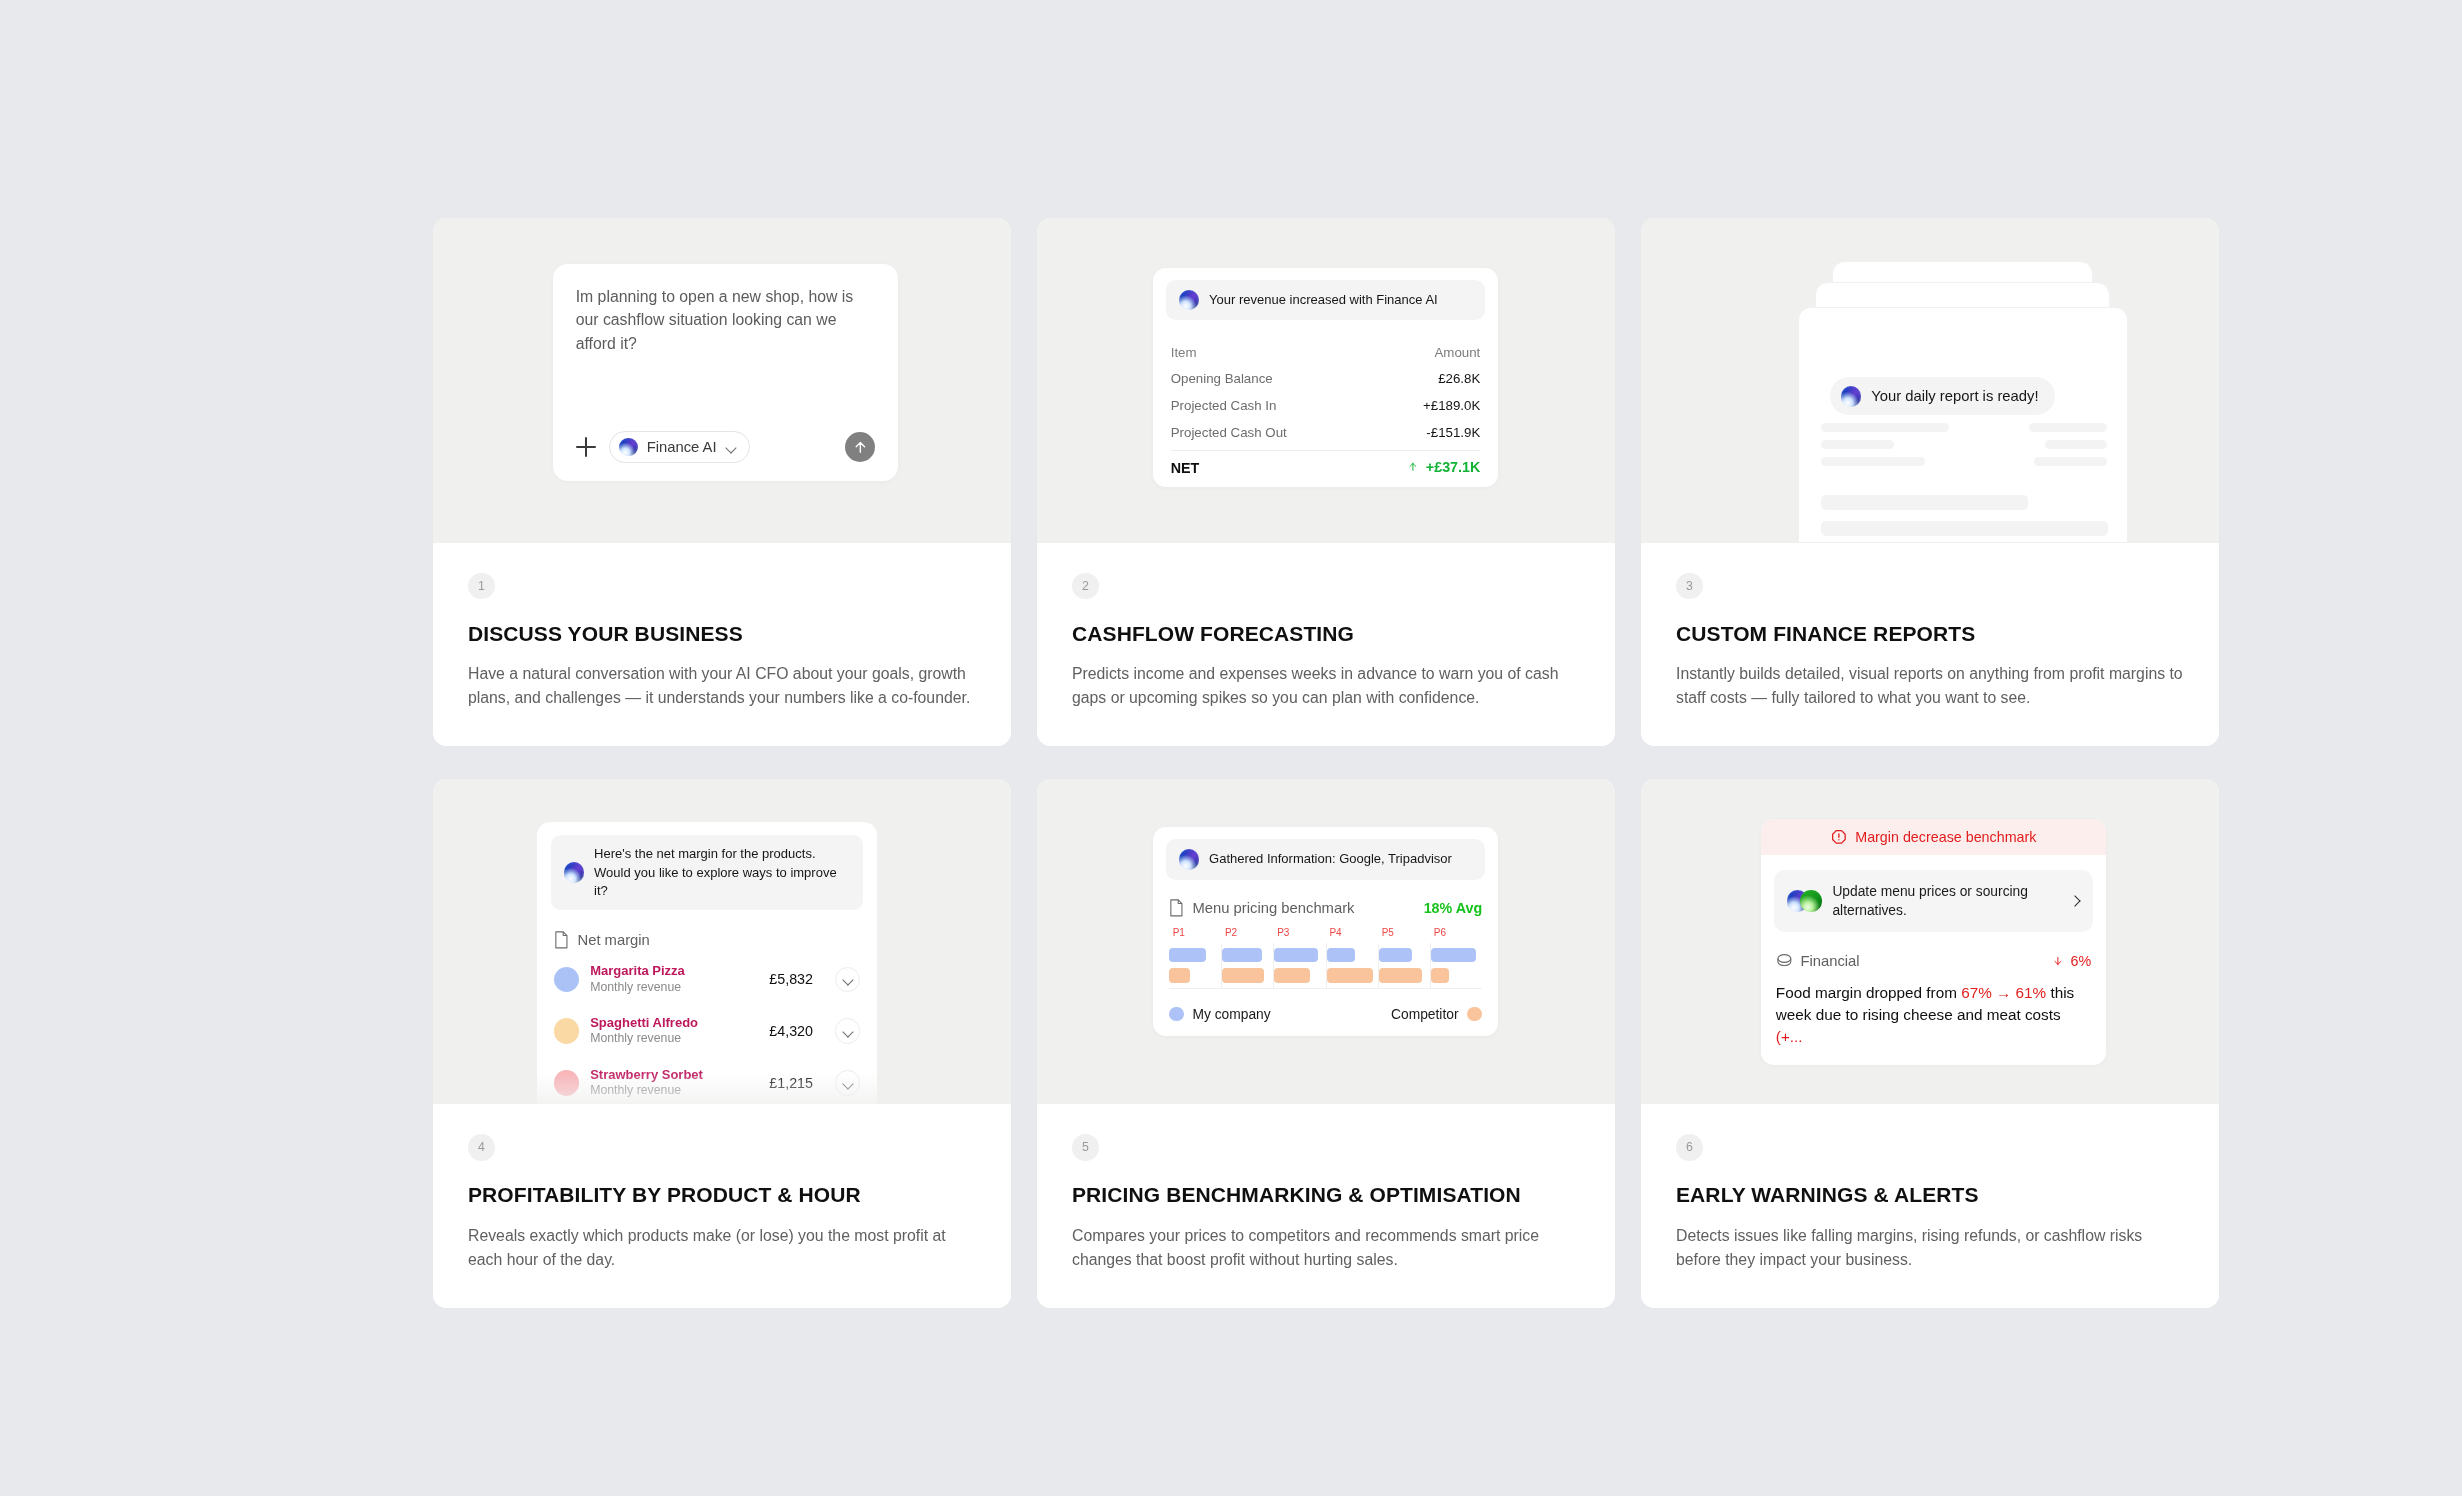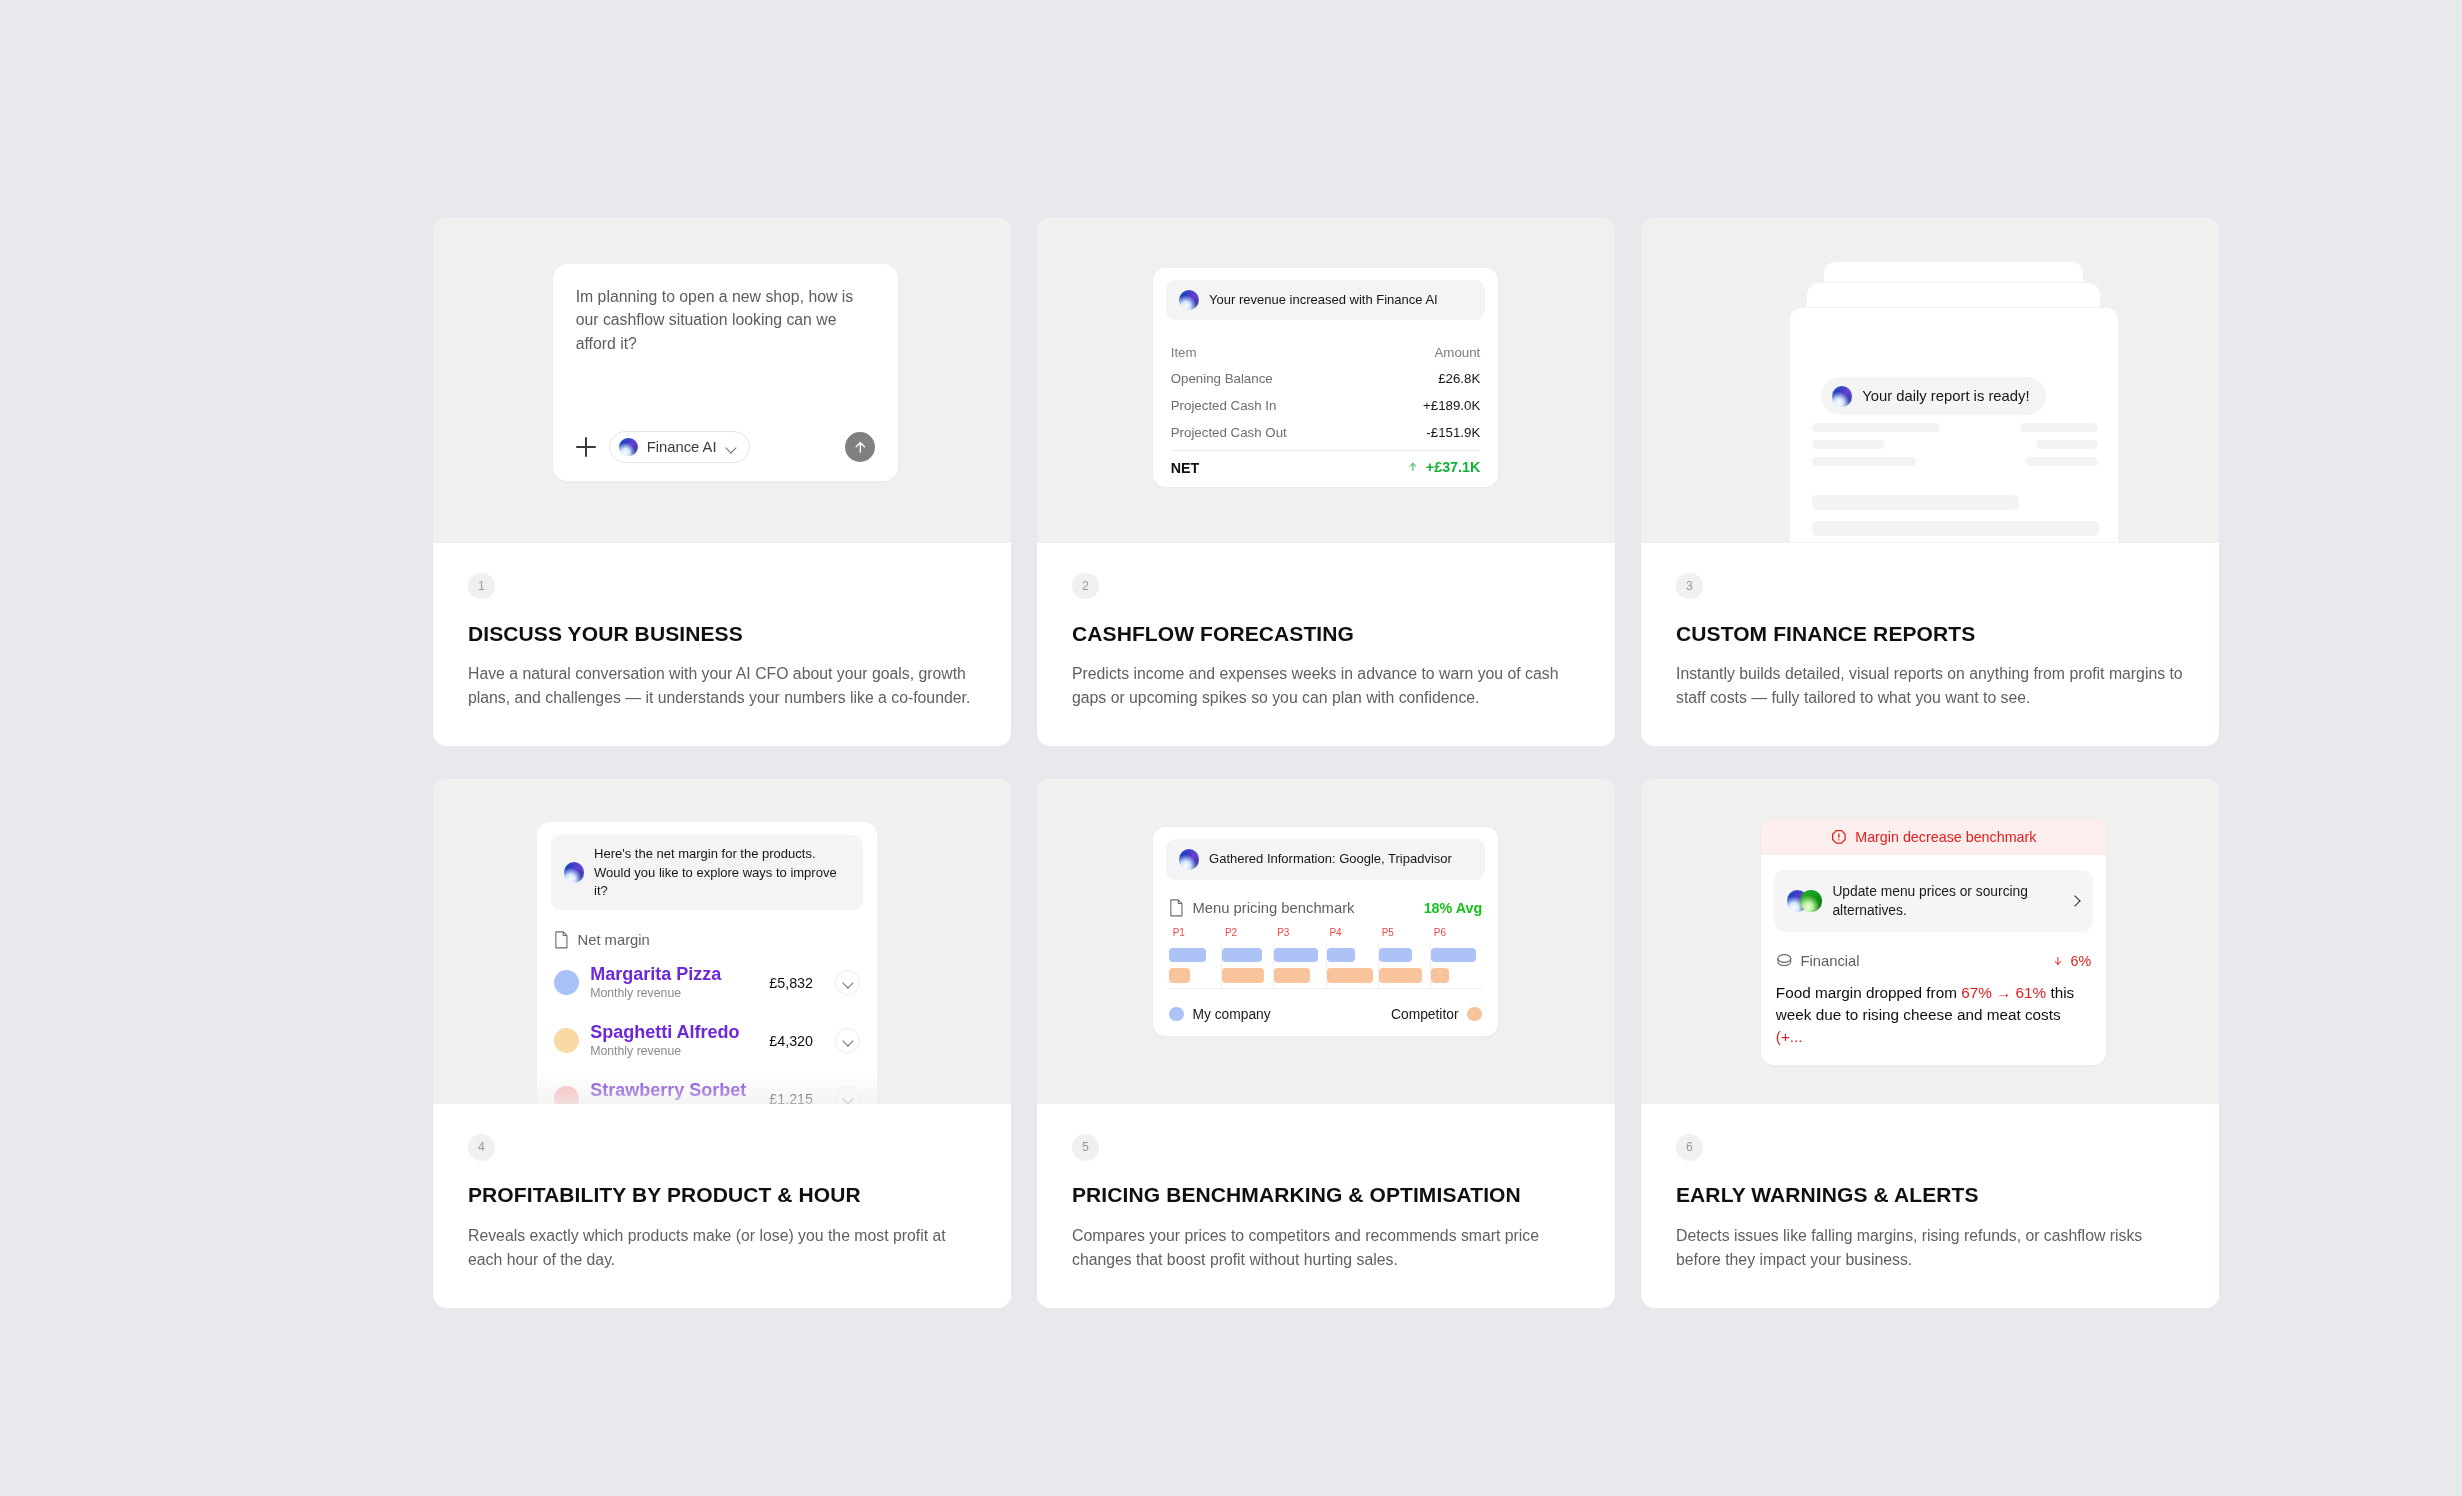--- a/index.html
+++ b/index.html
@@ -153,21 +153,21 @@
     padding: 5.9px 4.9px;
   }
   .c2-th { font-size: 13.3px; color: #7c7c7c; }
   .c2-td-l { font-size: 13.3px; color: #6d6d6d; }
   .c2-td-r { font-size: 13.3px; color: #161616; font-weight: 500; }
   .c2-sep { height: 0.7px; background: #ececec; margin: 3.9px 4.9px 3px 4.9px; }
   .c2-net-l { font-size: 14.3px; color: #0f0f0f; font-weight: 600; }
   .c2-net-r { font-size: 14.3px; color: #12b335; font-weight: 600; display: flex; gap: 6.9px; align-items: center;}
 
   
-  .c3-stack { position: absolute; left: 5px; top: 0; width: 100%; height: 100%; }
+  .c3-stack { position: absolute; left: 14px; top: 0; width: 100%; height: 100%; }
   .sheet {
     position: absolute; background: #fff;
     border-radius: 12.8px; border: 0.5px solid #f1f1f1;
   }
   .sheet-1 { left: 177px; top: 43px; width: 261px; height: 98px; }
   .sheet-2 { left: 160px; top: 64px; width: 295px; height: 98px; }
   .sheet-3 { left: 143px; top: 89px; width: 330px; height: 236px;
              border-bottom-left-radius: 0; border-bottom-right-radius: 0; }
   .c3-bubble {
     position: absolute; left: 175px; top: 159px;
@@ -190,21 +190,21 @@
     overflow: hidden;
     -webkit-mask-image: linear-gradient(to bottom, #000 0%, #000 84%, rgba(0,0,0,0) 100%);
             mask-image: linear-gradient(to bottom, #000 0%, #000 84%, rgba(0,0,0,0) 100%);
   }
   .c4-sec-head { display: flex; align-items: center; gap: 8.9px; margin: 20.7px 0 4.9px 3px; }
   .doc-ico { width: 14.8px; height: 17.7px; flex: none; }
   .c4-sec-label { font-size: 14.8px; color: #5f5f5f; }
   .c4-row { display: flex; align-items: center; gap: 10.8px; padding: 9.8px 3px; }
   .c4-dot { width: 25.6px; height: 25.6px; border-radius: 50%; flex: none; }
   .c4-names { flex: 1; }
-  .c4-name { font-size: 18px; color: #6d28d9; font-weight: 600; line-height: 1.25; }
+  .c4-name { font-size: 13px; color: #be185d; font-weight: 600; line-height: 1.25; }
   .c4-sub { font-size: 12.3px; color: #8a8a8a; line-height: 1.3; }
   .c4-amt { font-size: 14.3px; color: #0f0f0f; font-weight: 500; margin-right: 10.8px; }
   .c4-caret {
     width: 25.6px; height: 25.6px; border-radius: 50%;
     border: 0.7px solid #ececec; display: flex; align-items: center; justify-content: center;
     flex: none;
   }
 
   
   .c5-panel {

